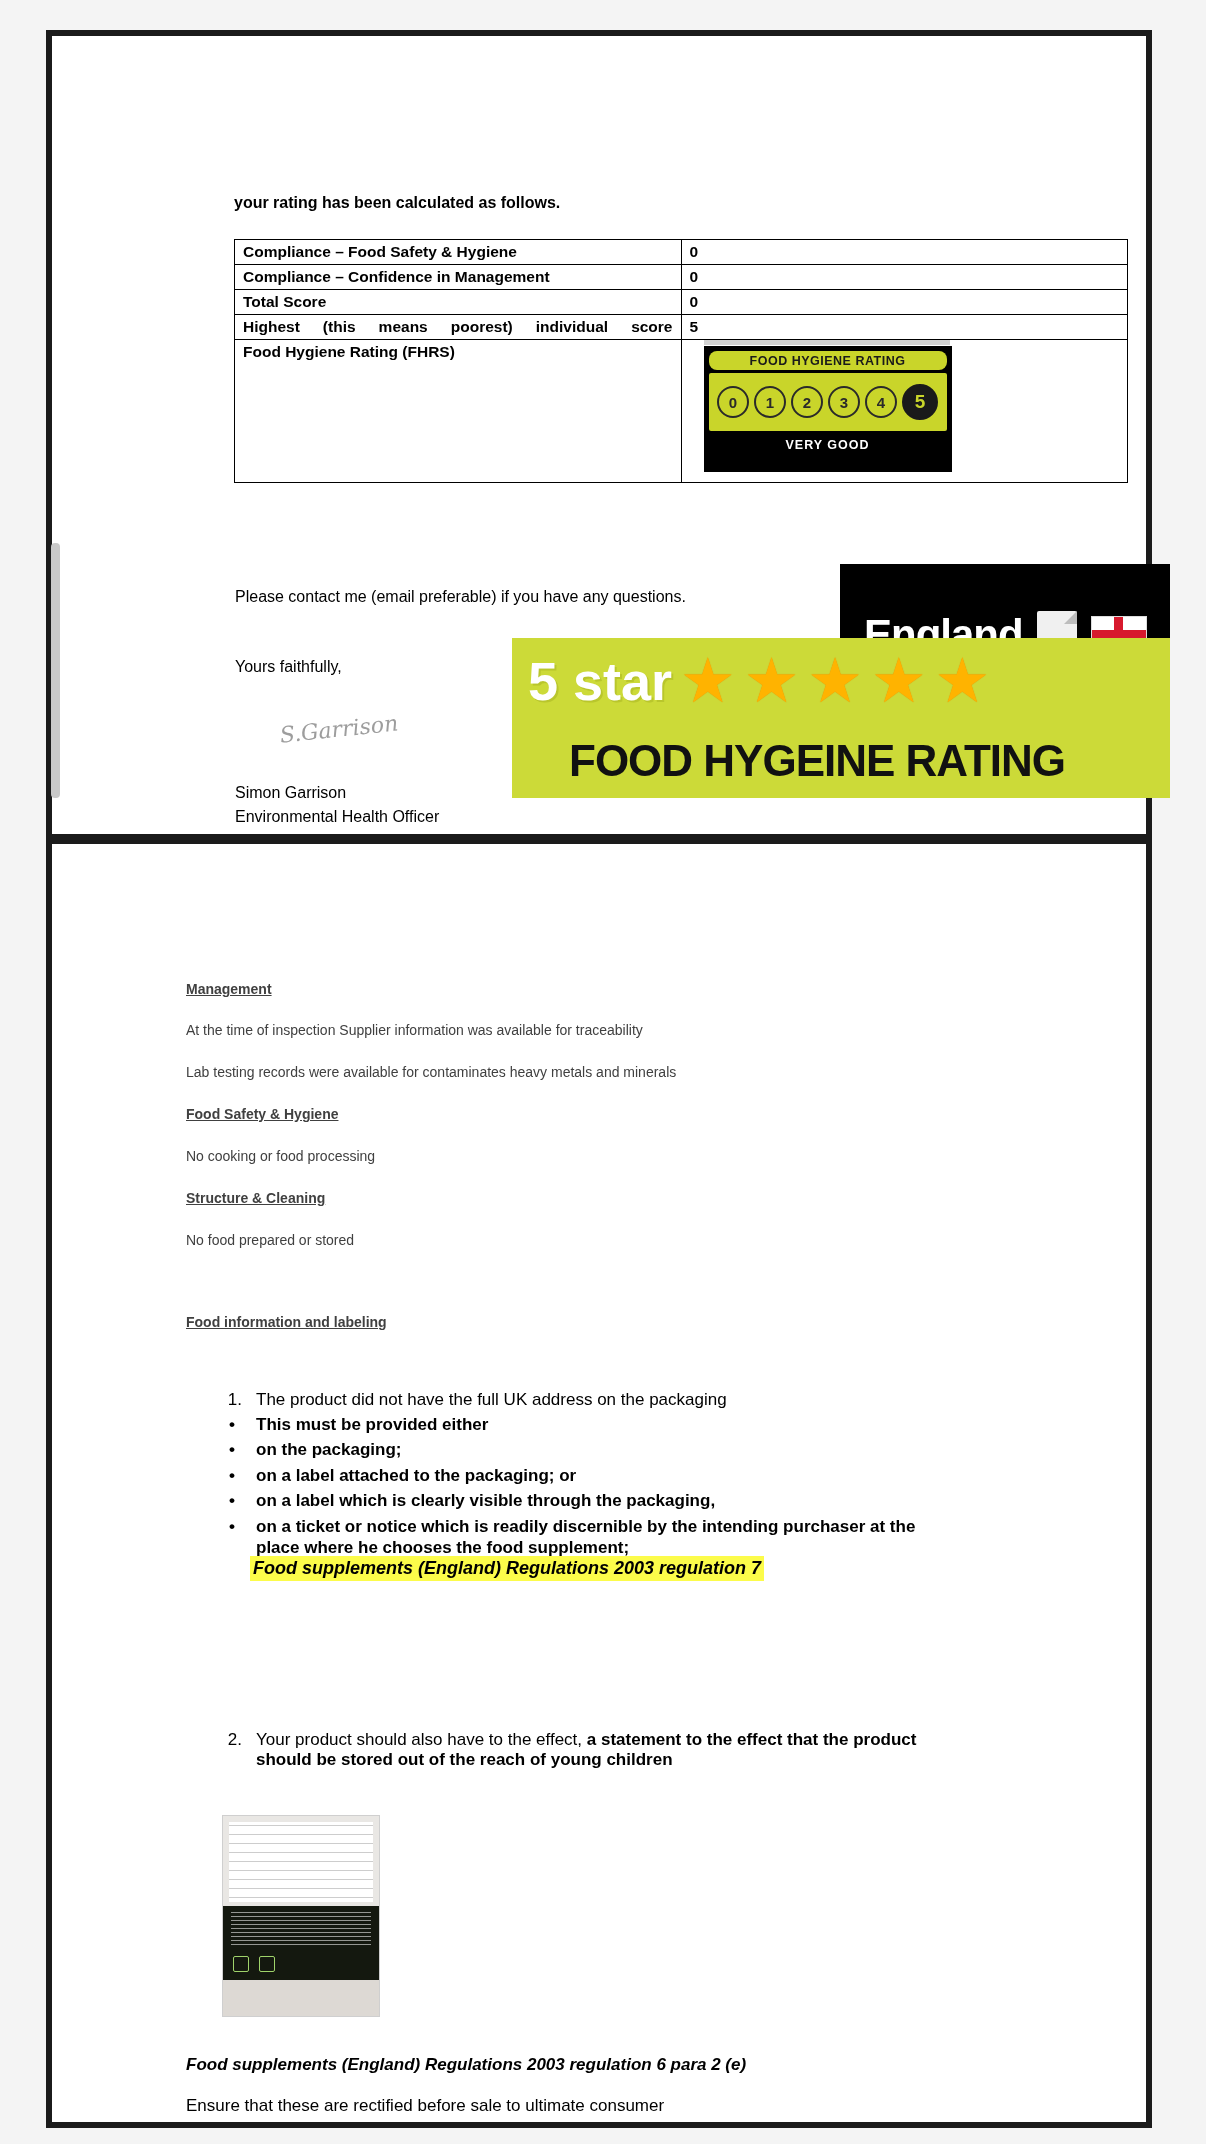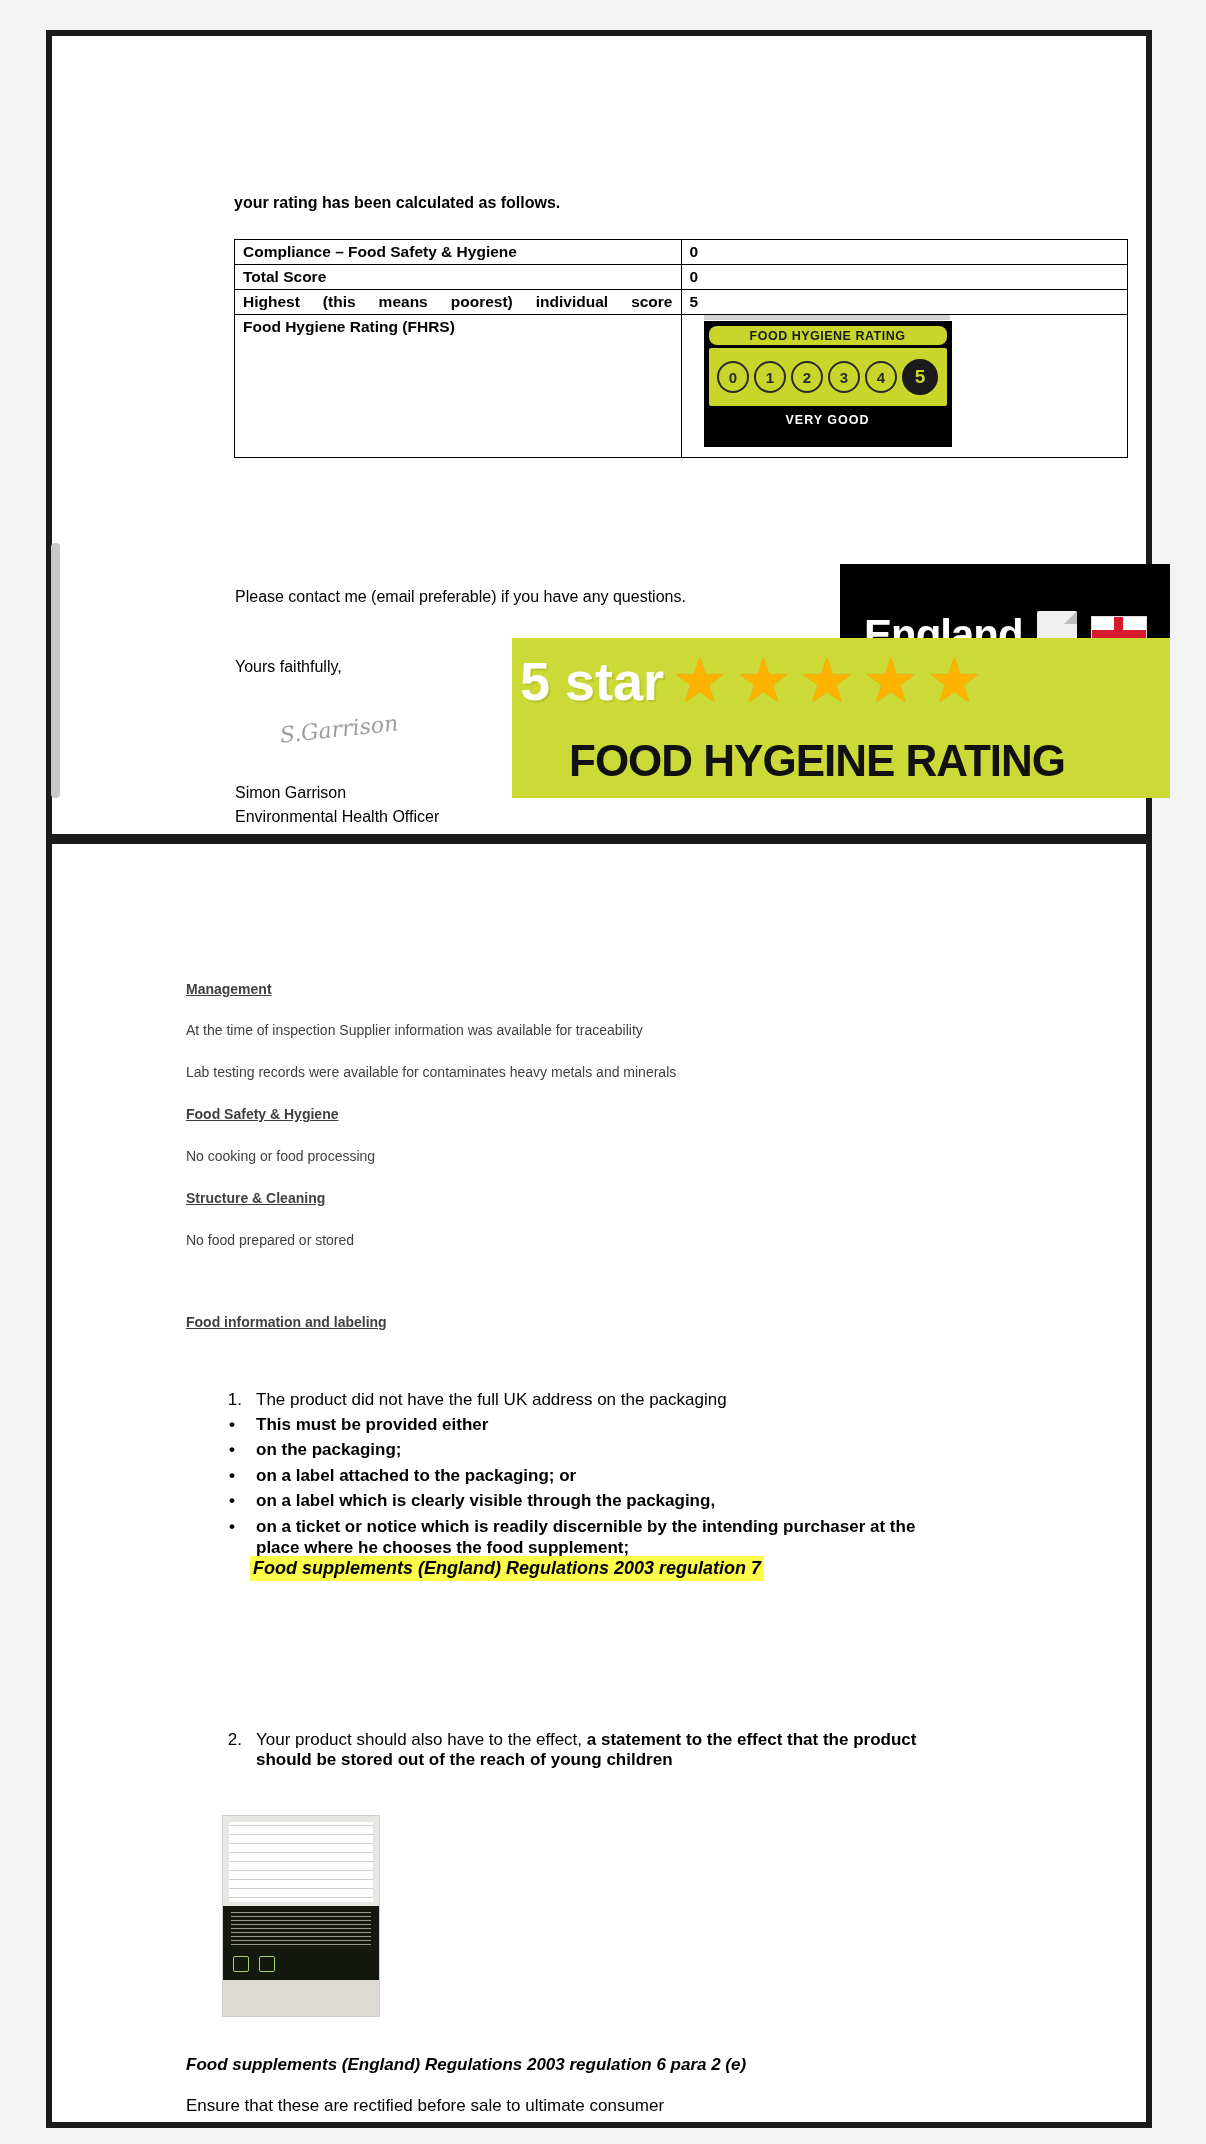--- a/index.html
+++ b/index.html
@@ -247,21 +247,21 @@
     left: 512px;
     top: 638px;
     width: 658px;
     height: 160px;
     background: #ccda38;
   }
   #star-banner .row1 {
     display: flex;
     align-items: center;
     height: 86px;
-    padding-left: 8px;
+    padding-left: 16px;
     gap: 8px;
   }
   #star-banner .fivestar {
     color: #ffffff;
     font-size: 54px;
     font-weight: bold;
     text-shadow: 2px 2px 0 #b9c62c;
   }
   .star {
     color: #ffb300;
@@ -428,20 +428,24 @@
 <div id="page">
 
   <div class="sheet" id="sheet1">
 
     <div class="p1-lead">your rating has been calculated as follows.</div>
 
     <table class="score">
       <tbody>
           <tr>
         <td class="label">Compliance – Food Safety &amp; Hygiene</td>
+        <td class="val">0</td>
+      </tr>
+      <tr>
+        <td class="label">Compliance – Confidence in Management</td>
         <td class="val">0</td>
       </tr>
       <tr>
         <td class="label">Total Score</td>
         <td class="val">0</td>
       </tr>
       <tr>
         <td class="label justify">Highest (this means poorest) individual score</td>
         <td class="val">5</td>
       </tr>

